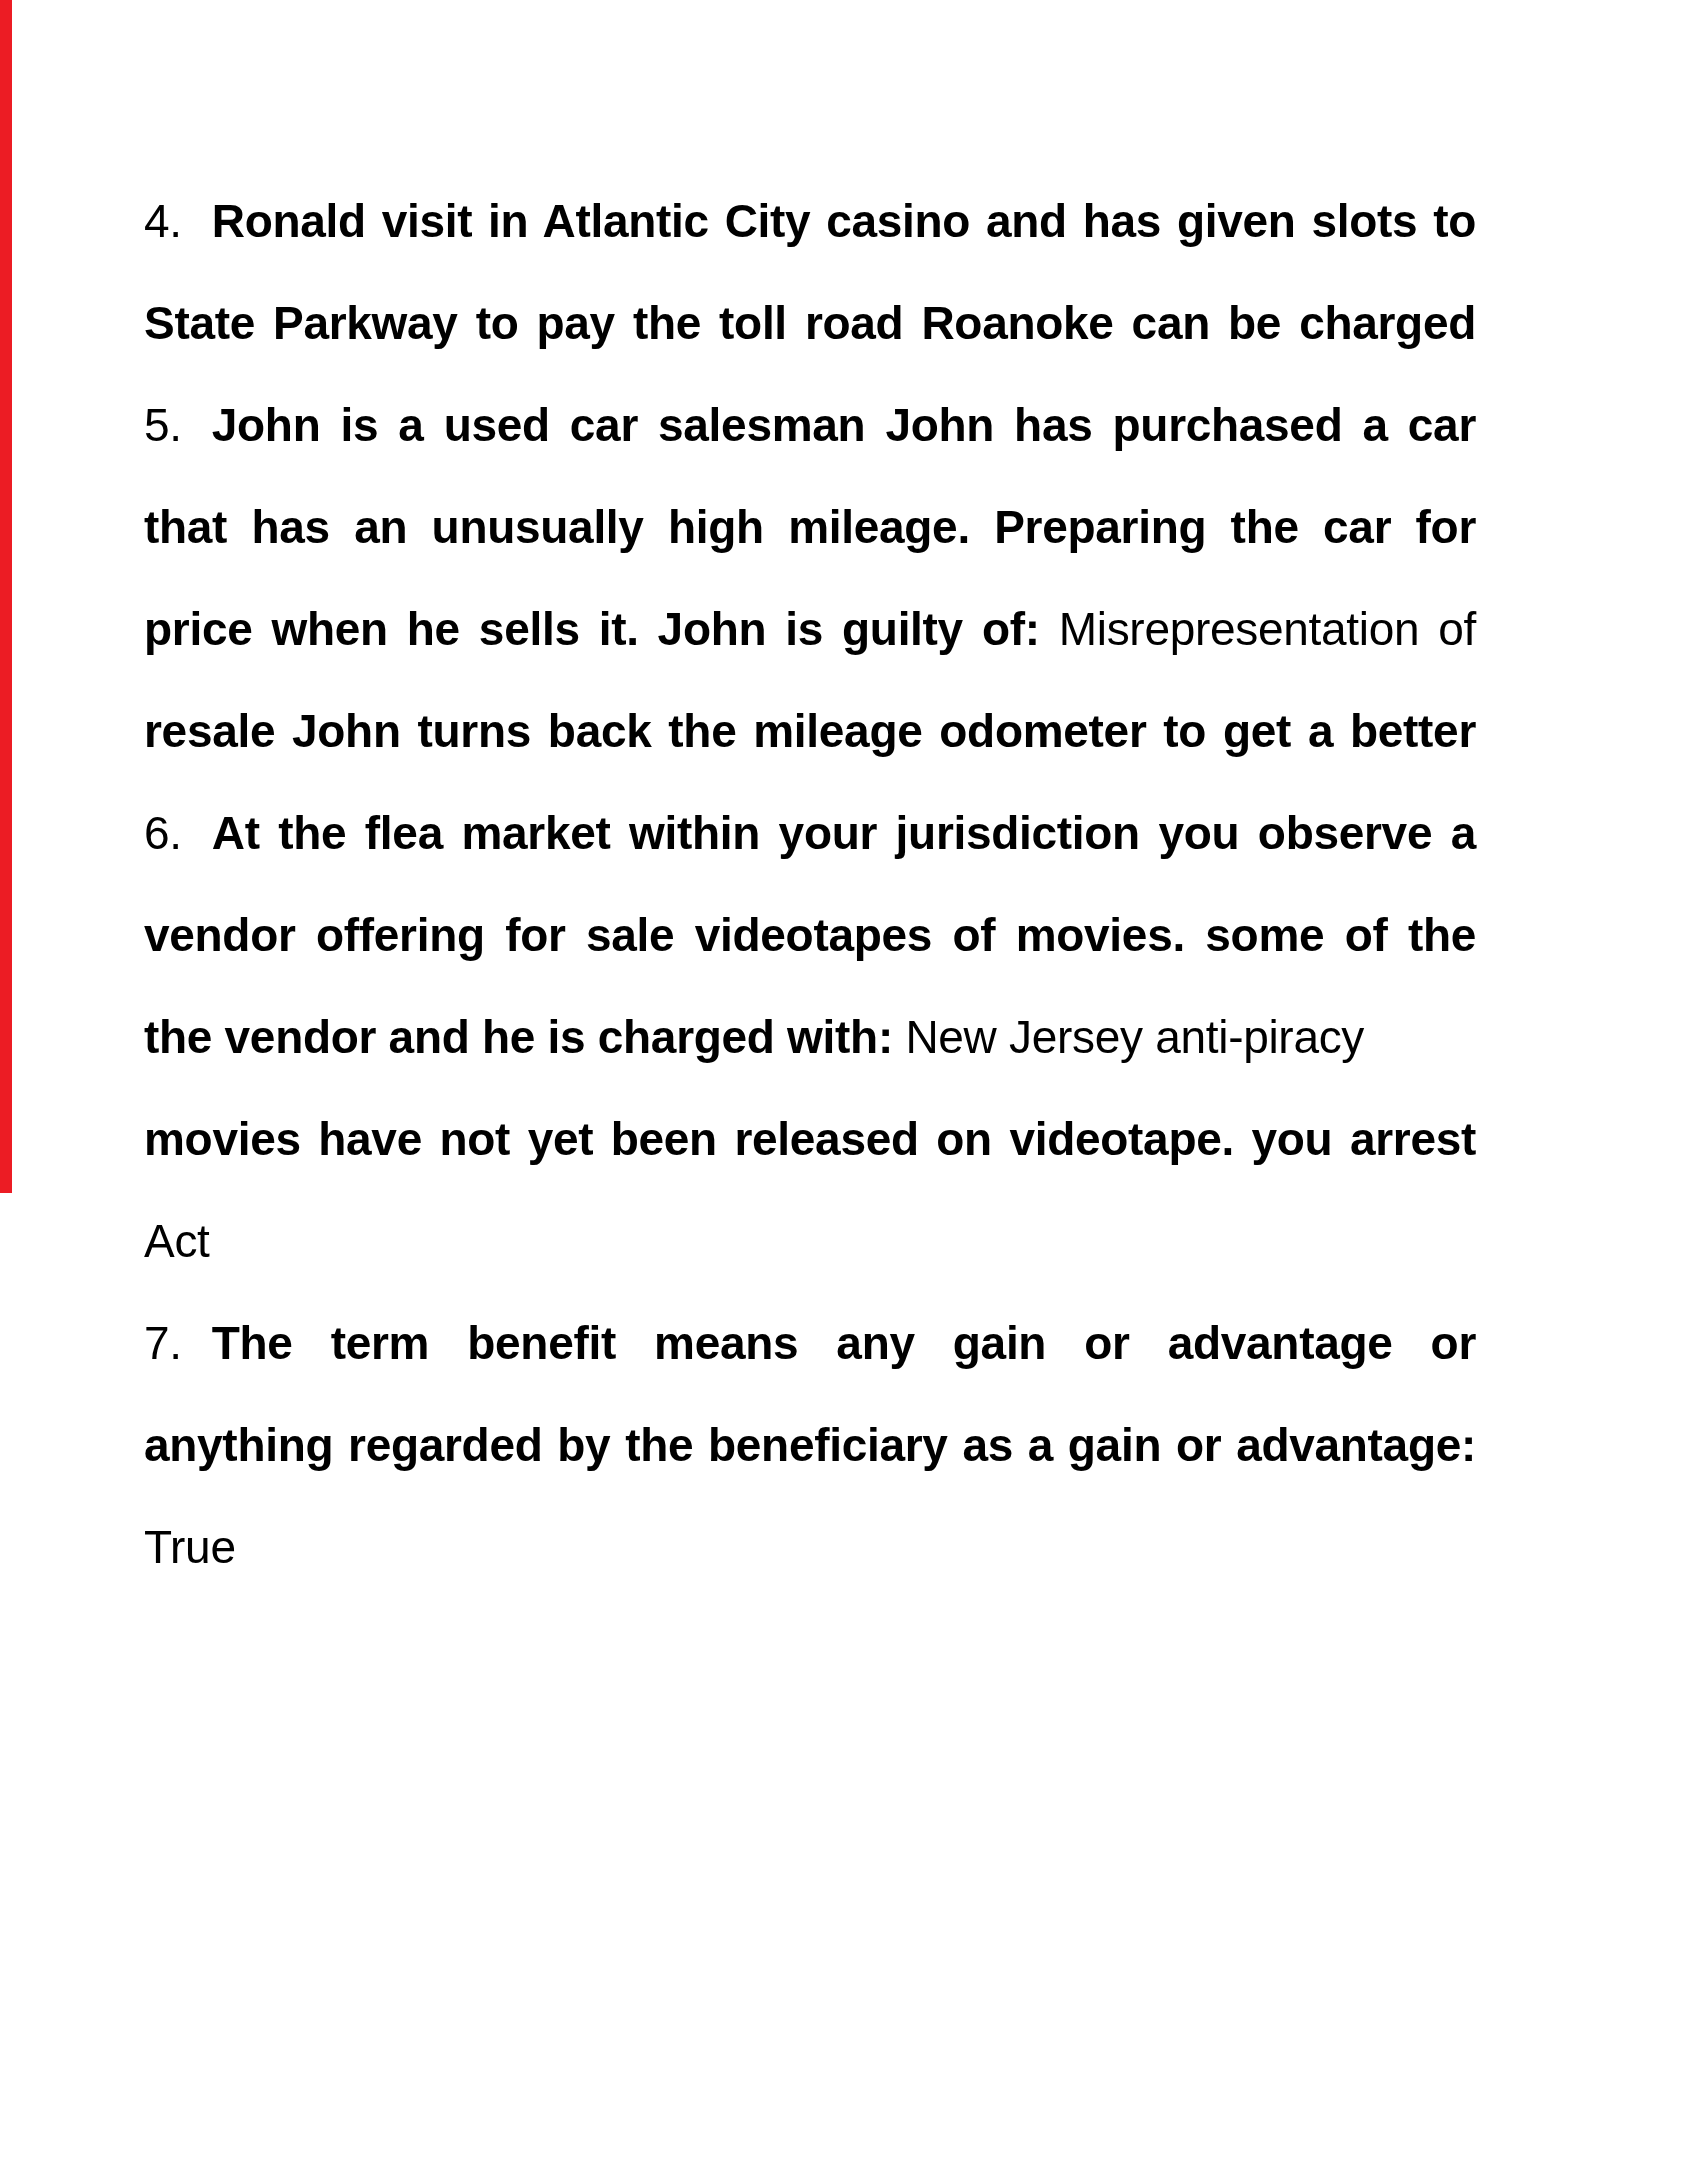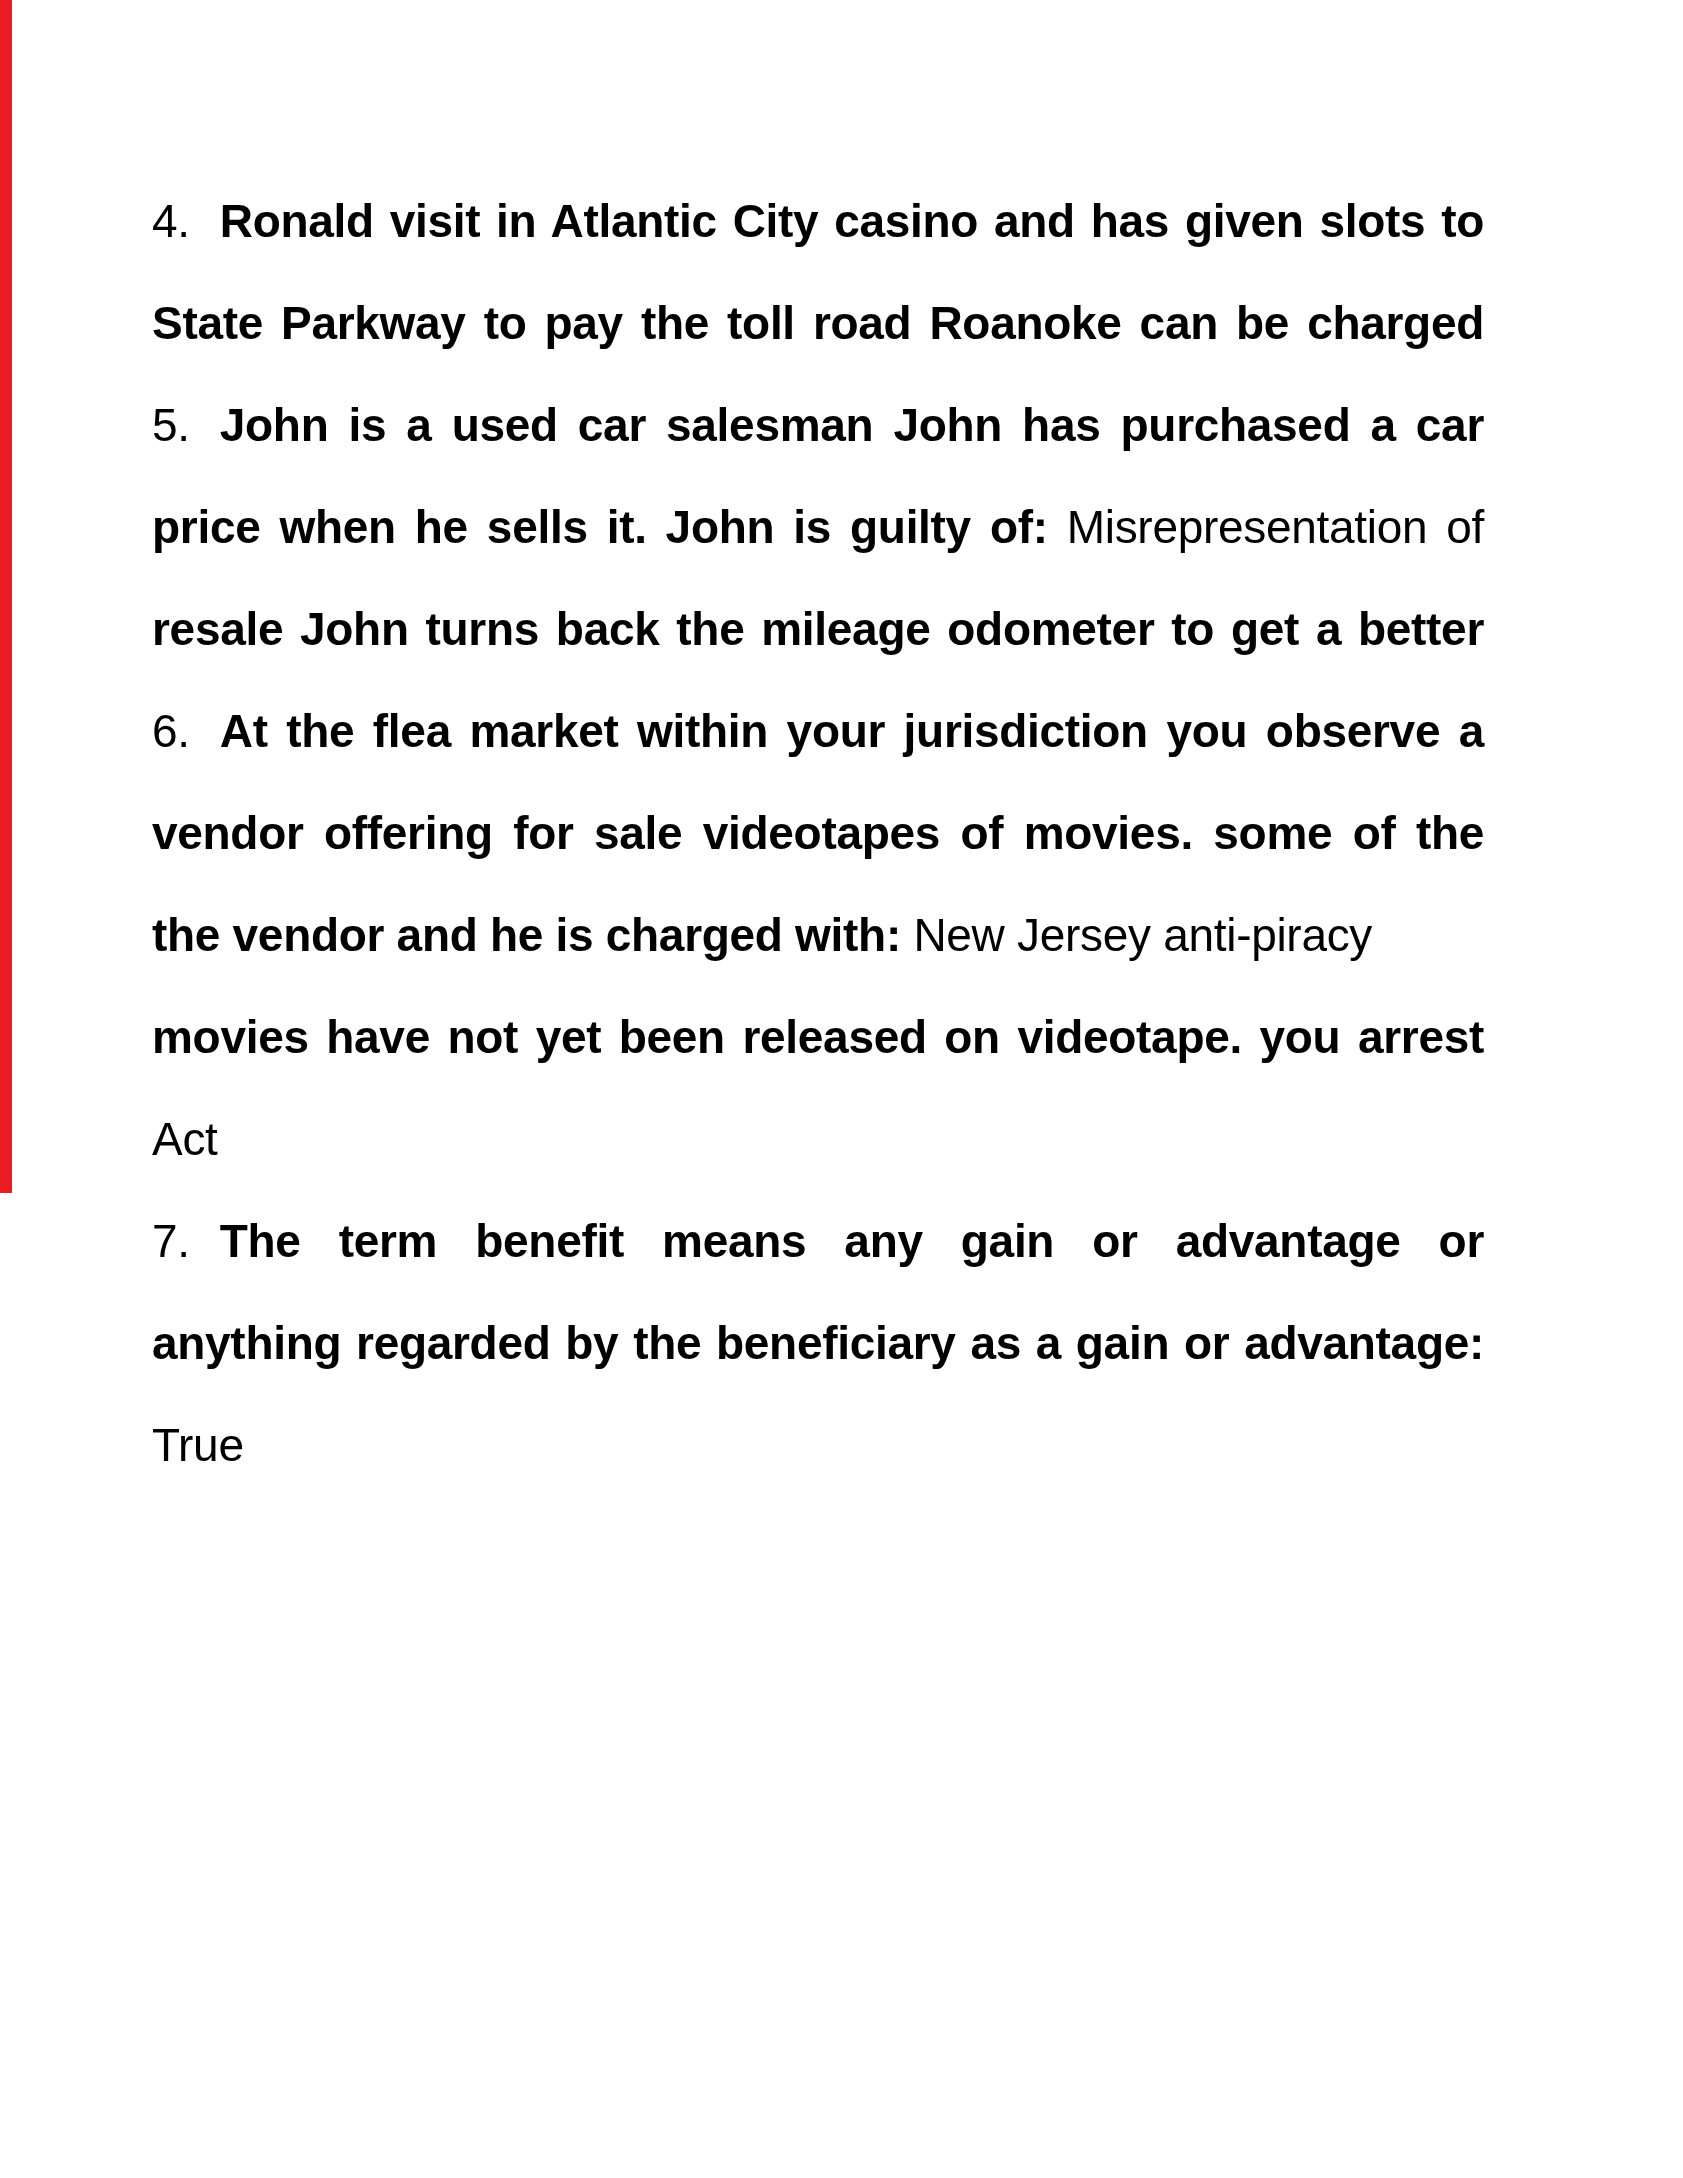--- a/index.html
+++ b/index.html
@@ -19,21 +19,21 @@
     position: absolute;
     left: 0;
     top: 0;
     width: 12px;
     height: 1193px;
     background: #ec1c24;
   }
   .content {
     position: absolute;
     top: 170px;
-    left: 152px;
+    left: 144px;
     width: 1332px;
   }
   .line {
     height: 102px;
     line-height: 102px;
     font-size: 46px;
     letter-spacing: -0.3px;
     white-space: nowrap;
   }
   .line.just {
@@ -59,20 +59,21 @@
 <div class="content">
 
   <div class="line just"><span class="qnum">4.</span><span class="tab"></span><span class="b">Ronald visit in Atlantic City casino and has given slots to</span></div>
 
 
   <div class="line just"><span class="b">State Parkway to pay the toll road Roanoke can be charged</span></div>
 
 
   <div class="line just"><span class="qnum">5.</span><span class="tab"></span><span class="b">John is a used car salesman John has purchased a car</span></div>
 
+  <div class="line just"><span class="b">that has an unusually high mileage. Preparing the car for</span></div>
 
   <div class="line just"><span class="b">price when he sells it. John is guilty of:</span><span class="r"> Misrepresentation of</span></div>
 
   <div class="line just"><span class="b">resale John turns back the mileage odometer to get a better</span></div>
 
 
   <div class="line just"><span class="qnum">6.</span><span class="tab"></span><span class="b">At the flea market within your jurisdiction you observe a</span></div>
 
   <div class="line just"><span class="b">vendor offering for sale videotapes of movies. some of the</span></div>
 

